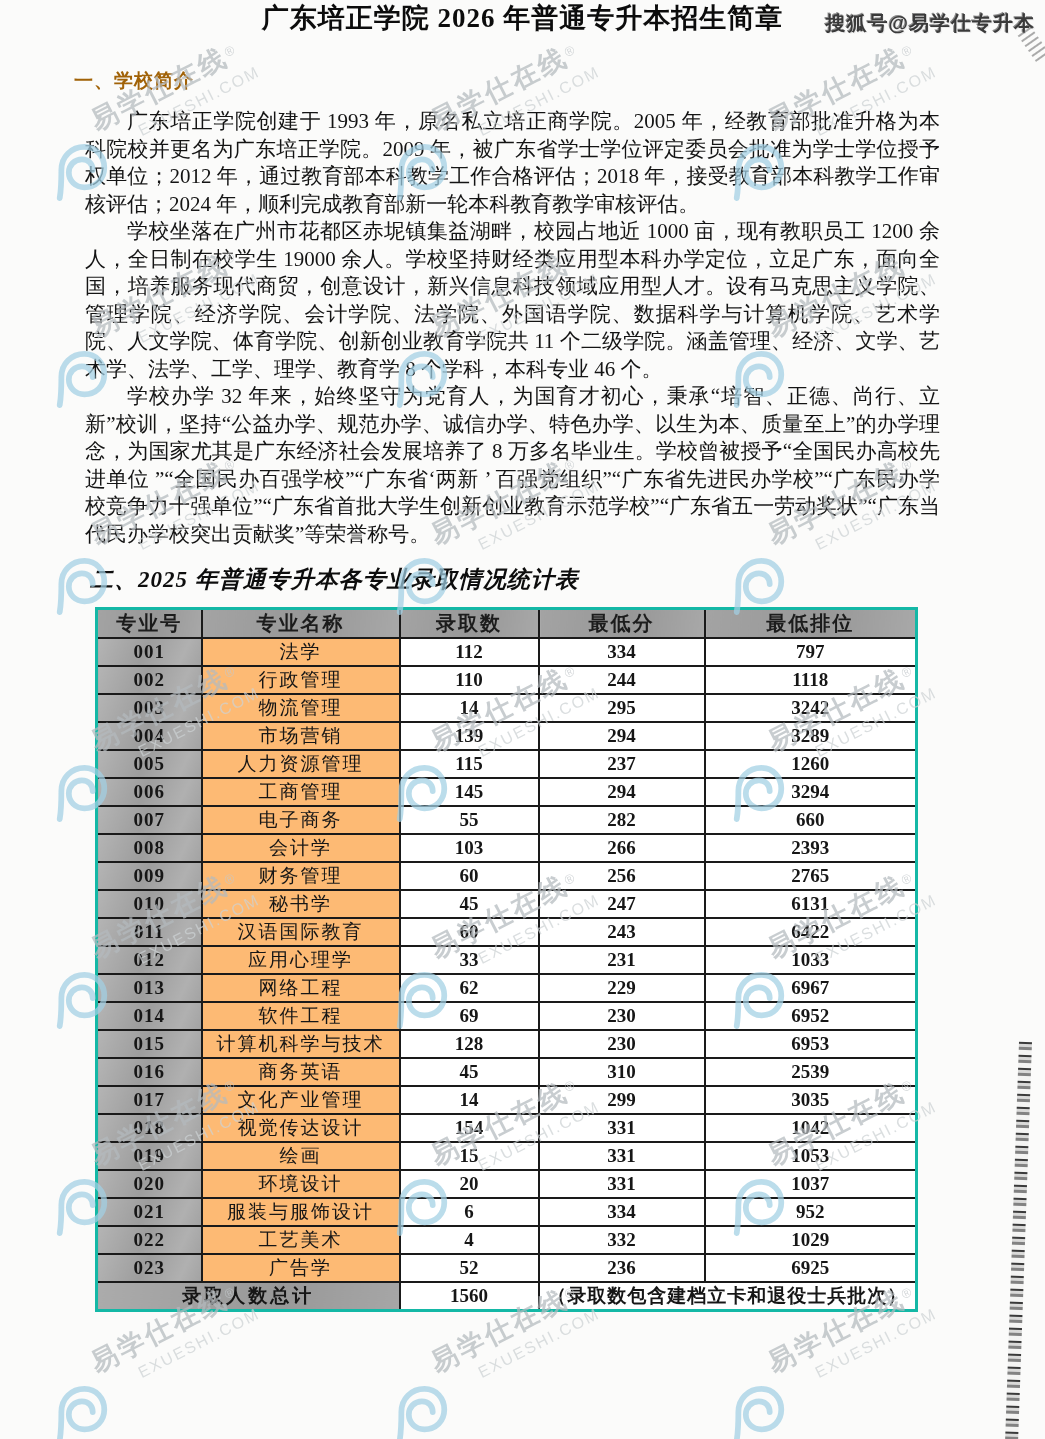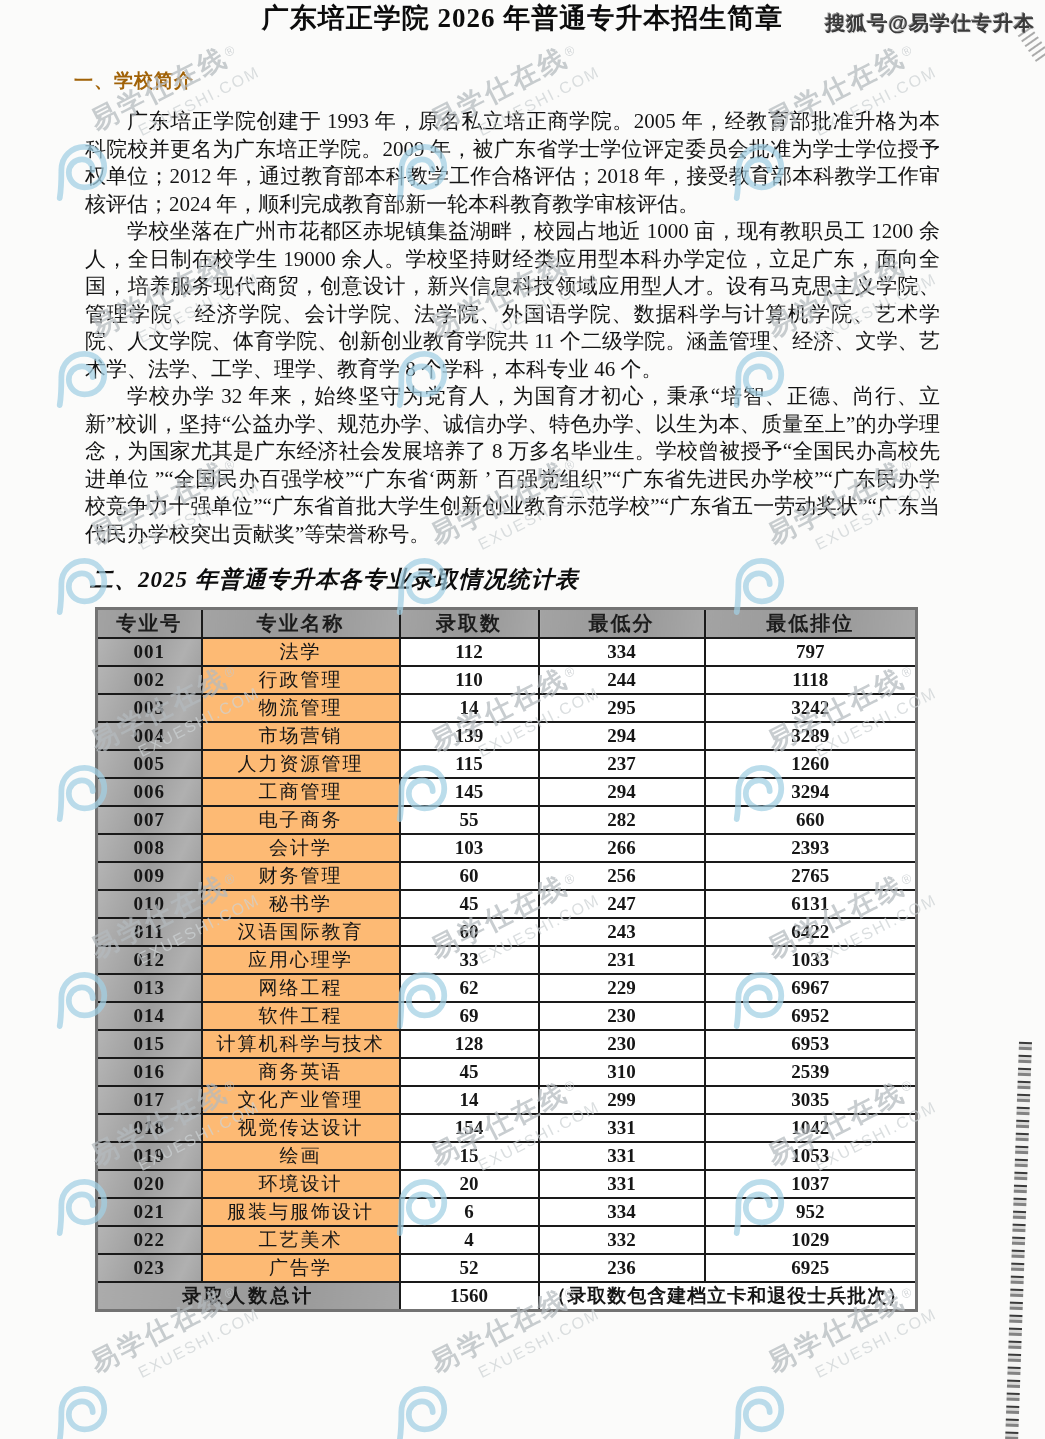--- a/index.html
+++ b/index.html
@@ -36,21 +36,21 @@
 
   
   table.adm{
     border-collapse:collapse;margin-left:95px;width:820px;table-layout:fixed;
     font-size:19px;
   }
   table.adm th,table.adm td{
     border:2px solid #1a1a1a;height:24px;padding:0 2px;text-align:center;
     overflow:hidden;white-space:nowrap;
   }
-  table.adm{border:3px solid #737373;}
+  table.adm{border:3px solid #14b8a6;}
   table.adm thead th{
     background:linear-gradient(100deg,#a3a3a3,#979797 55%,#a8a8a8);
     font-weight:bold;color:#1c1c1c;font-size:20px;letter-spacing:2px;
   }
   table.adm td.col-id{
     background:linear-gradient(115deg,#b4b4b4,#9d9d9d 45%,#b0b0b0 80%,#a2a2a2);
     font-weight:bold;letter-spacing:1px;
   }
   table.adm td.col-name{font-weight:normal;letter-spacing:2px;background:#fdba74;}
   table.adm td.col-num{font-weight:bold;background:#fff;}

